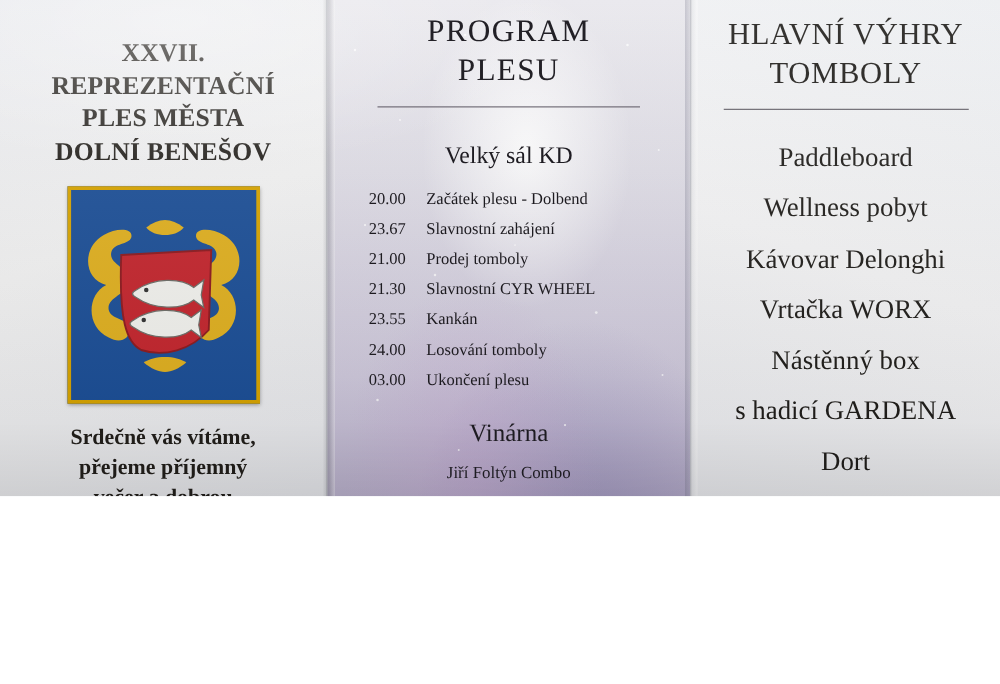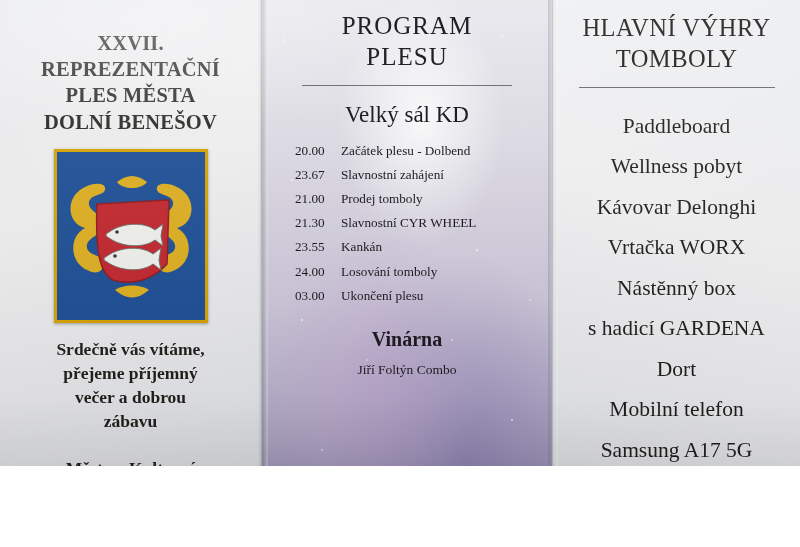--- a/index.html
+++ b/index.html
@@ -3,21 +3,21 @@
 <meta charset="utf-8">
 <style>
   html, body {
     margin: 0;
     padding: 0;
     background: #ffffff;
   }
   #page {
     position: relative;
     width: 800px;
-    height: 466px;
+    height: 397px;
     overflow: hidden;
     font-family: "Liberation Serif", serif;
     background: linear-gradient(180deg, #cfd2d8 0%, #dcdee2 30%, #e6e6e6 70%, #d6d8dc 100%);
   }
 
   
   .backdrop {
     position: absolute;
     inset: 0;
     background:
@@ -139,22 +139,22 @@
     color: #222026;
   }
   .rule {
     width: 210px;
     height: 1px;
     background: #5a5560;
     margin: 12px auto 0 auto;
     opacity: 0.8;
   }
   .hall {
-    font-size: 23px;
-    margin-top: 16px;
+    font-size: 19px;
+    margin-top: 28px;
     color: #1e1c22;
   }
   .schedule {
     margin: 16px auto 12px auto;
     width: 224px;
     text-align: left;
   }
   .sched-row {
     display: flex;
     font-size: 13.2px;
@@ -162,21 +162,20 @@
     margin-bottom: 11px;
     color: #1d1b20;
   }
   .sched-time { width: 46px; flex: none; }
   .sched-item { flex: 1; }
 
   .vinarna {
     font-size: 20px;
     margin-top: 26px;
     color: #1d1b21;
-    font-weight: bold;
   }
   .vin-line {
     font-size: 13.5px;
     margin-top: 10px;
     line-height: 1.35;
     color: #1d1b21;
   }
 
   
   .right-inner {

